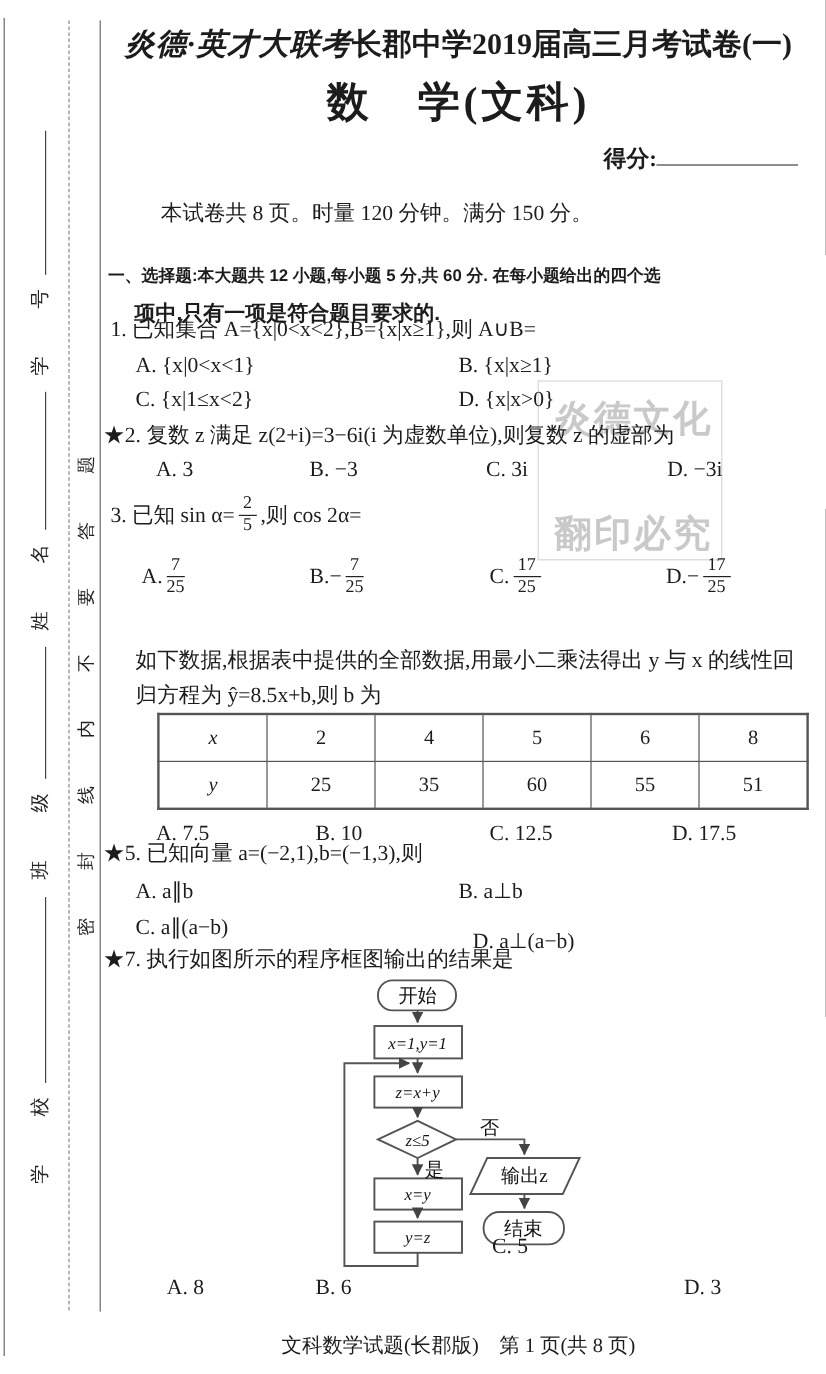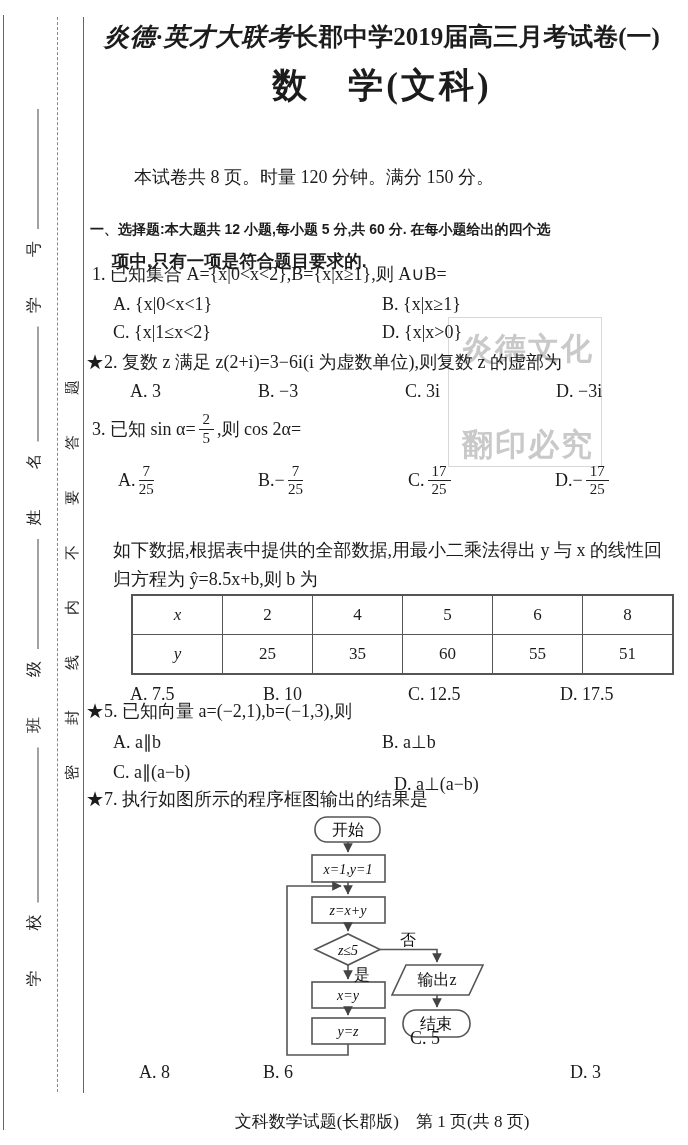--- a/index.html
+++ b/index.html
@@ -76,20 +76,21 @@
     <span class="lab">学　校</span><span class="blank" style="width:155px;"></span>
   </div>
   <div class="seal" style="left:72px; top:560px;">密封线内不要答题</div>
 
   <div class="wm-box"></div>
   <div class="wm-line" style="top:328px;">炎德文化</div>
   <div class="wm-line" style="top:424px;">翻印必究</div>
 
   <div class="title1 z1"><span class="series">炎德·英才大联考</span><span>长郡中学2019届高三月考试卷(一)</span></div>
   <div class="title2 z1">数　学(文科)</div>
+  <div class="score z1"><span>得分:</span><span class="blank"></span></div>
 
   <div class="txt z1" style="left:134px; top:166px;">本试卷共 8 页。时量 120 分钟。满分 150 分。</div>
   <div class="txt bold-hei z1" style="left:90px; top:221px; font-size:14px;">一、选择题:本大题共 12 小题,每小题 5 分,共 60 分. 在每小题给出的四个选</div>
   <div class="txt bold-hei z1" style="left:112px; top:251px; font-size:17.5px;">项中,只有一项是符合题目要求的.</div>
 
   <div class="txt z1" style="left:92px; top:263px;">1. 已知集合 A={x|0&lt;x&lt;2},B={x|x≥1},则 A∪B=</div>
   <span class="opt z1" style="left:113px; top:294px;">A. {x|0&lt;x&lt;1}</span>
   <span class="opt z1" style="left:382px; top:294px;">B. {x|x≥1}</span>
   <span class="opt z1" style="left:113px; top:322px;">C. {x|1≤x&lt;2}</span>
   <span class="opt z1" style="left:382px; top:322px;text-align:right;">D. {x|x&gt;0}</span>

